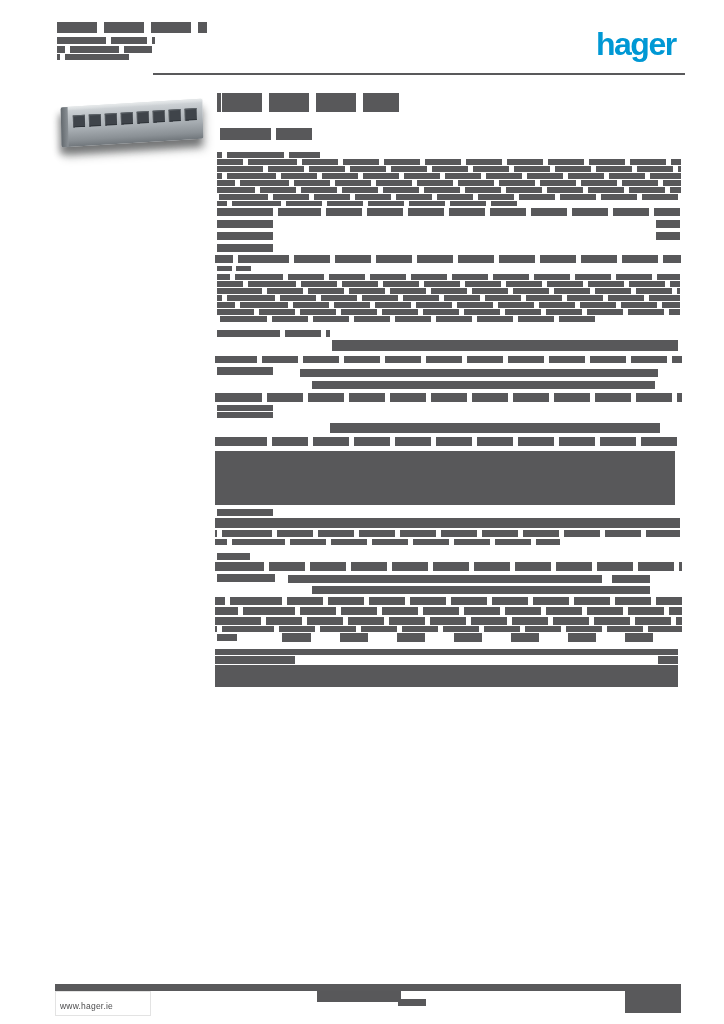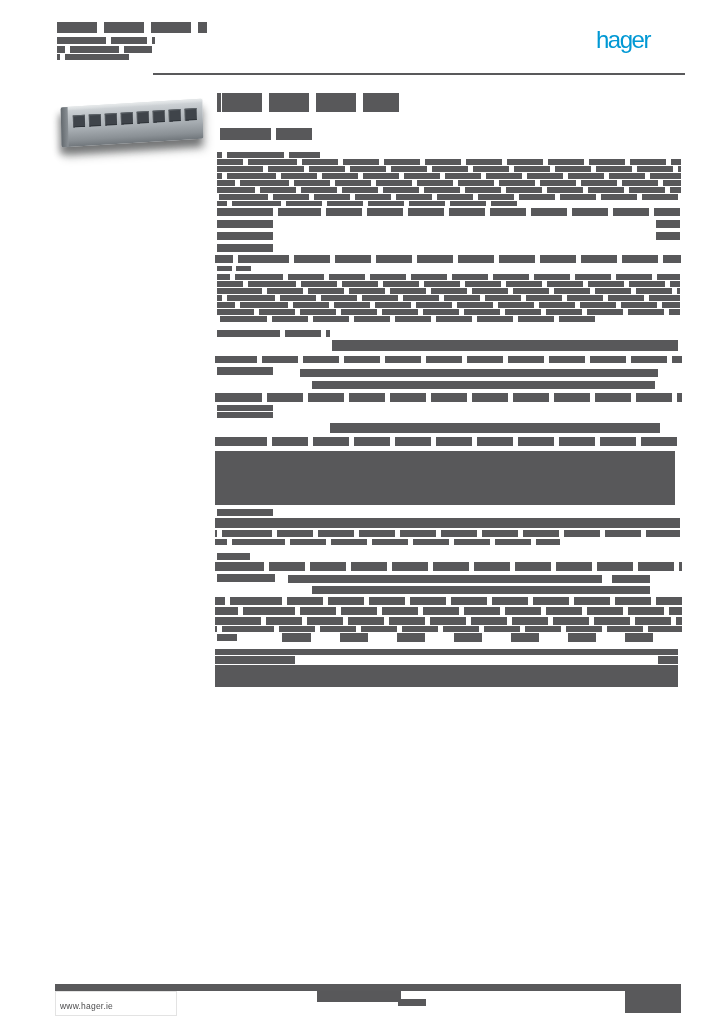--- a/index.html
+++ b/index.html
@@ -9,40 +9,40 @@
 
   
   .bar{position:absolute;background:var(--bar);}
   .bar.words{background:repeating-linear-gradient(90deg,var(--bar) 0 36px,transparent 36px 41px);}
   .bar.words-lg{background:repeating-linear-gradient(90deg,var(--bar) 0 40px,transparent 40px 47px);}
   .bar.dots{background:repeating-linear-gradient(90deg,var(--bar) 0 28px,transparent 28px 57px);}
 
   .hdr-rule{position:absolute;left:153px;top:73px;width:532px;height:2px;background:#59595b;}
 
   .logo{position:absolute;left:596px;top:26px;width:92px;color:var(--blue);
-        font-weight:normal;font-size:24px;letter-spacing:-1.5px;filter:blur(0.4px);}
+        font-weight:bold;font-size:32px;letter-spacing:-1.5px;filter:blur(0.4px);}
 
   
   .product{position:absolute;left:57px;top:94px;width:152px;height:62px;}
   .strip{position:absolute;left:4px;top:9px;width:142px;height:40px;
          transform:rotate(-3.5deg) skewX(-2deg);border-radius:2px;
          background:linear-gradient(180deg,#d6dadd 0%,#c0c5c9 22%,#a6acb1 58%,#8a9095 84%,#70767b 100%);
          box-shadow:-2px 7px 7px rgba(20,22,24,0.45), 2px 10px 10px rgba(20,22,24,0.25);}
   .strip .cap{position:absolute;left:0;top:0;width:7px;height:100%;
          background:linear-gradient(90deg,#63696e,#8a9095);border-radius:2px 0 0 2px;}
   .strip .edge{position:absolute;left:0;top:0;width:100%;height:4px;
          background:linear-gradient(180deg,#e6e9ea,rgba(230,233,234,0));}
   .holes{position:absolute;left:12px;top:9px;right:6px;display:flex;justify-content:space-between;}
   .hole{width:11px;height:11px;background:#3f444a;border-top:1px solid #5d6368;
         border-left:1px solid #54595e;box-shadow:inset 0 -1px 0 #2c3136;}
 
   
   .foot-bar{position:absolute;left:55px;top:984px;width:570px;height:7px;background:#59595b;}
   .foot-right{position:absolute;left:625px;top:984px;width:56px;height:29px;background:#59595b;}
-  .url-box{position:absolute;left:55px;top:991px;width:122px;height:25px;background:#ffffff;
+  .url-box{position:absolute;left:55px;top:991px;width:96px;height:25px;background:#ffffff;
            border:1px solid #e3e3e3;box-sizing:border-box;}
   .url-box span{display:block;padding:9px 0 0 4px;font-size:8.5px;color:#4c4c4e;
            letter-spacing:0.2px;filter:blur(0.3px);}
 </style>
 </head>
 <body>
 
 <div class="page">
 
   <div class="logo">hager</div>

